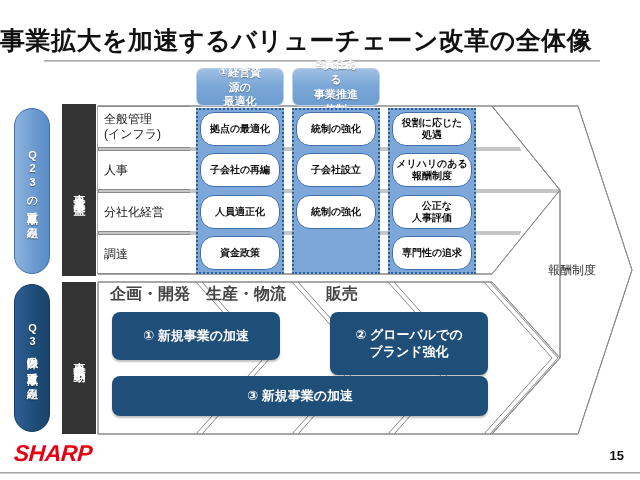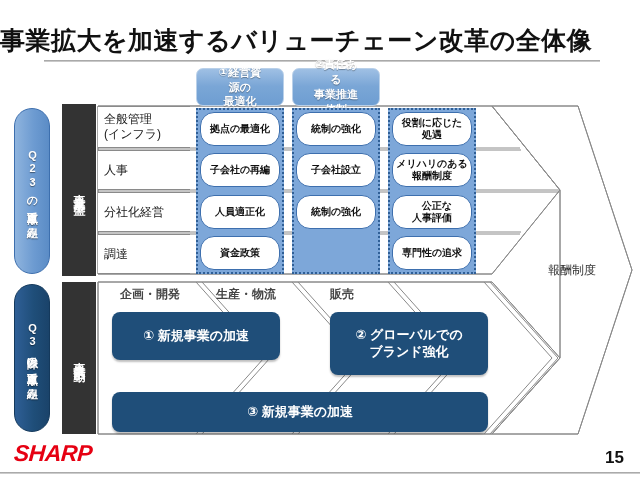--- a/index.html
+++ b/index.html
@@ -157,21 +157,21 @@
     justify-content: center;
     text-align: center;
     padding: 0 2px;
   }
 
   
   .stage-label {
     position: absolute;
     top: 284px; height: 20px;
     color: #444444;
-    font-size: 12px;
+    font-size: 16px;
     font-weight: bold;
     display: flex;
     align-items: center;
     justify-content: center;
     text-align: center;
     white-space: nowrap;
   }
   #stage-0 { left: 104px; width: 92px; }
   #stage-1 { left: 200px; width: 92px; }
   #stage-2 { left: 300px; width: 84px; }
@@ -188,21 +188,21 @@
     line-height: 1.3;
     display: flex;
     align-items: center;
     justify-content: center;
     text-align: center;
     box-shadow: 0 2px 2px rgba(0,0,0,.25);
     padding: 0 6px;
   }
   #initiative-0 { left: 112px; top: 312px; width: 168px; height: 48px; }
   #initiative-1 { left: 330px; top: 312px; width: 158px; height: 63px; }
-  #initiative-2 { left: 112px; top: 376px; width: 376px; height: 40px; margin-top: 16px; }
+  #initiative-2 { left: 112px; top: 376px; width: 376px; height: 40px; }
 
   
   #margin-label {
     position: absolute;
     left: 548px; top: 262px;
     font-size: 12px;
     color: #333333;
     white-space: nowrap;
   }
 
@@ -213,21 +213,21 @@
     font-size: 23px;
     font-weight: bold;
     font-style: italic;
     letter-spacing: -0.5px;
     color: #e60012;
     transform: skewX(-4deg);
   }
   #page-number {
     position: absolute;
     right: 16px; top: 448px;
-    font-size: 17px;
+    font-size: 13px;
     font-weight: bold;
     color: #111111;
   }
   #footer-rule {
     position: absolute;
     left: 0; top: 472px; width: 640px; height: 2px;
     background: linear-gradient(to bottom, #9a9a9a, #dcdcdc);
   }
 </style>
 </head>

